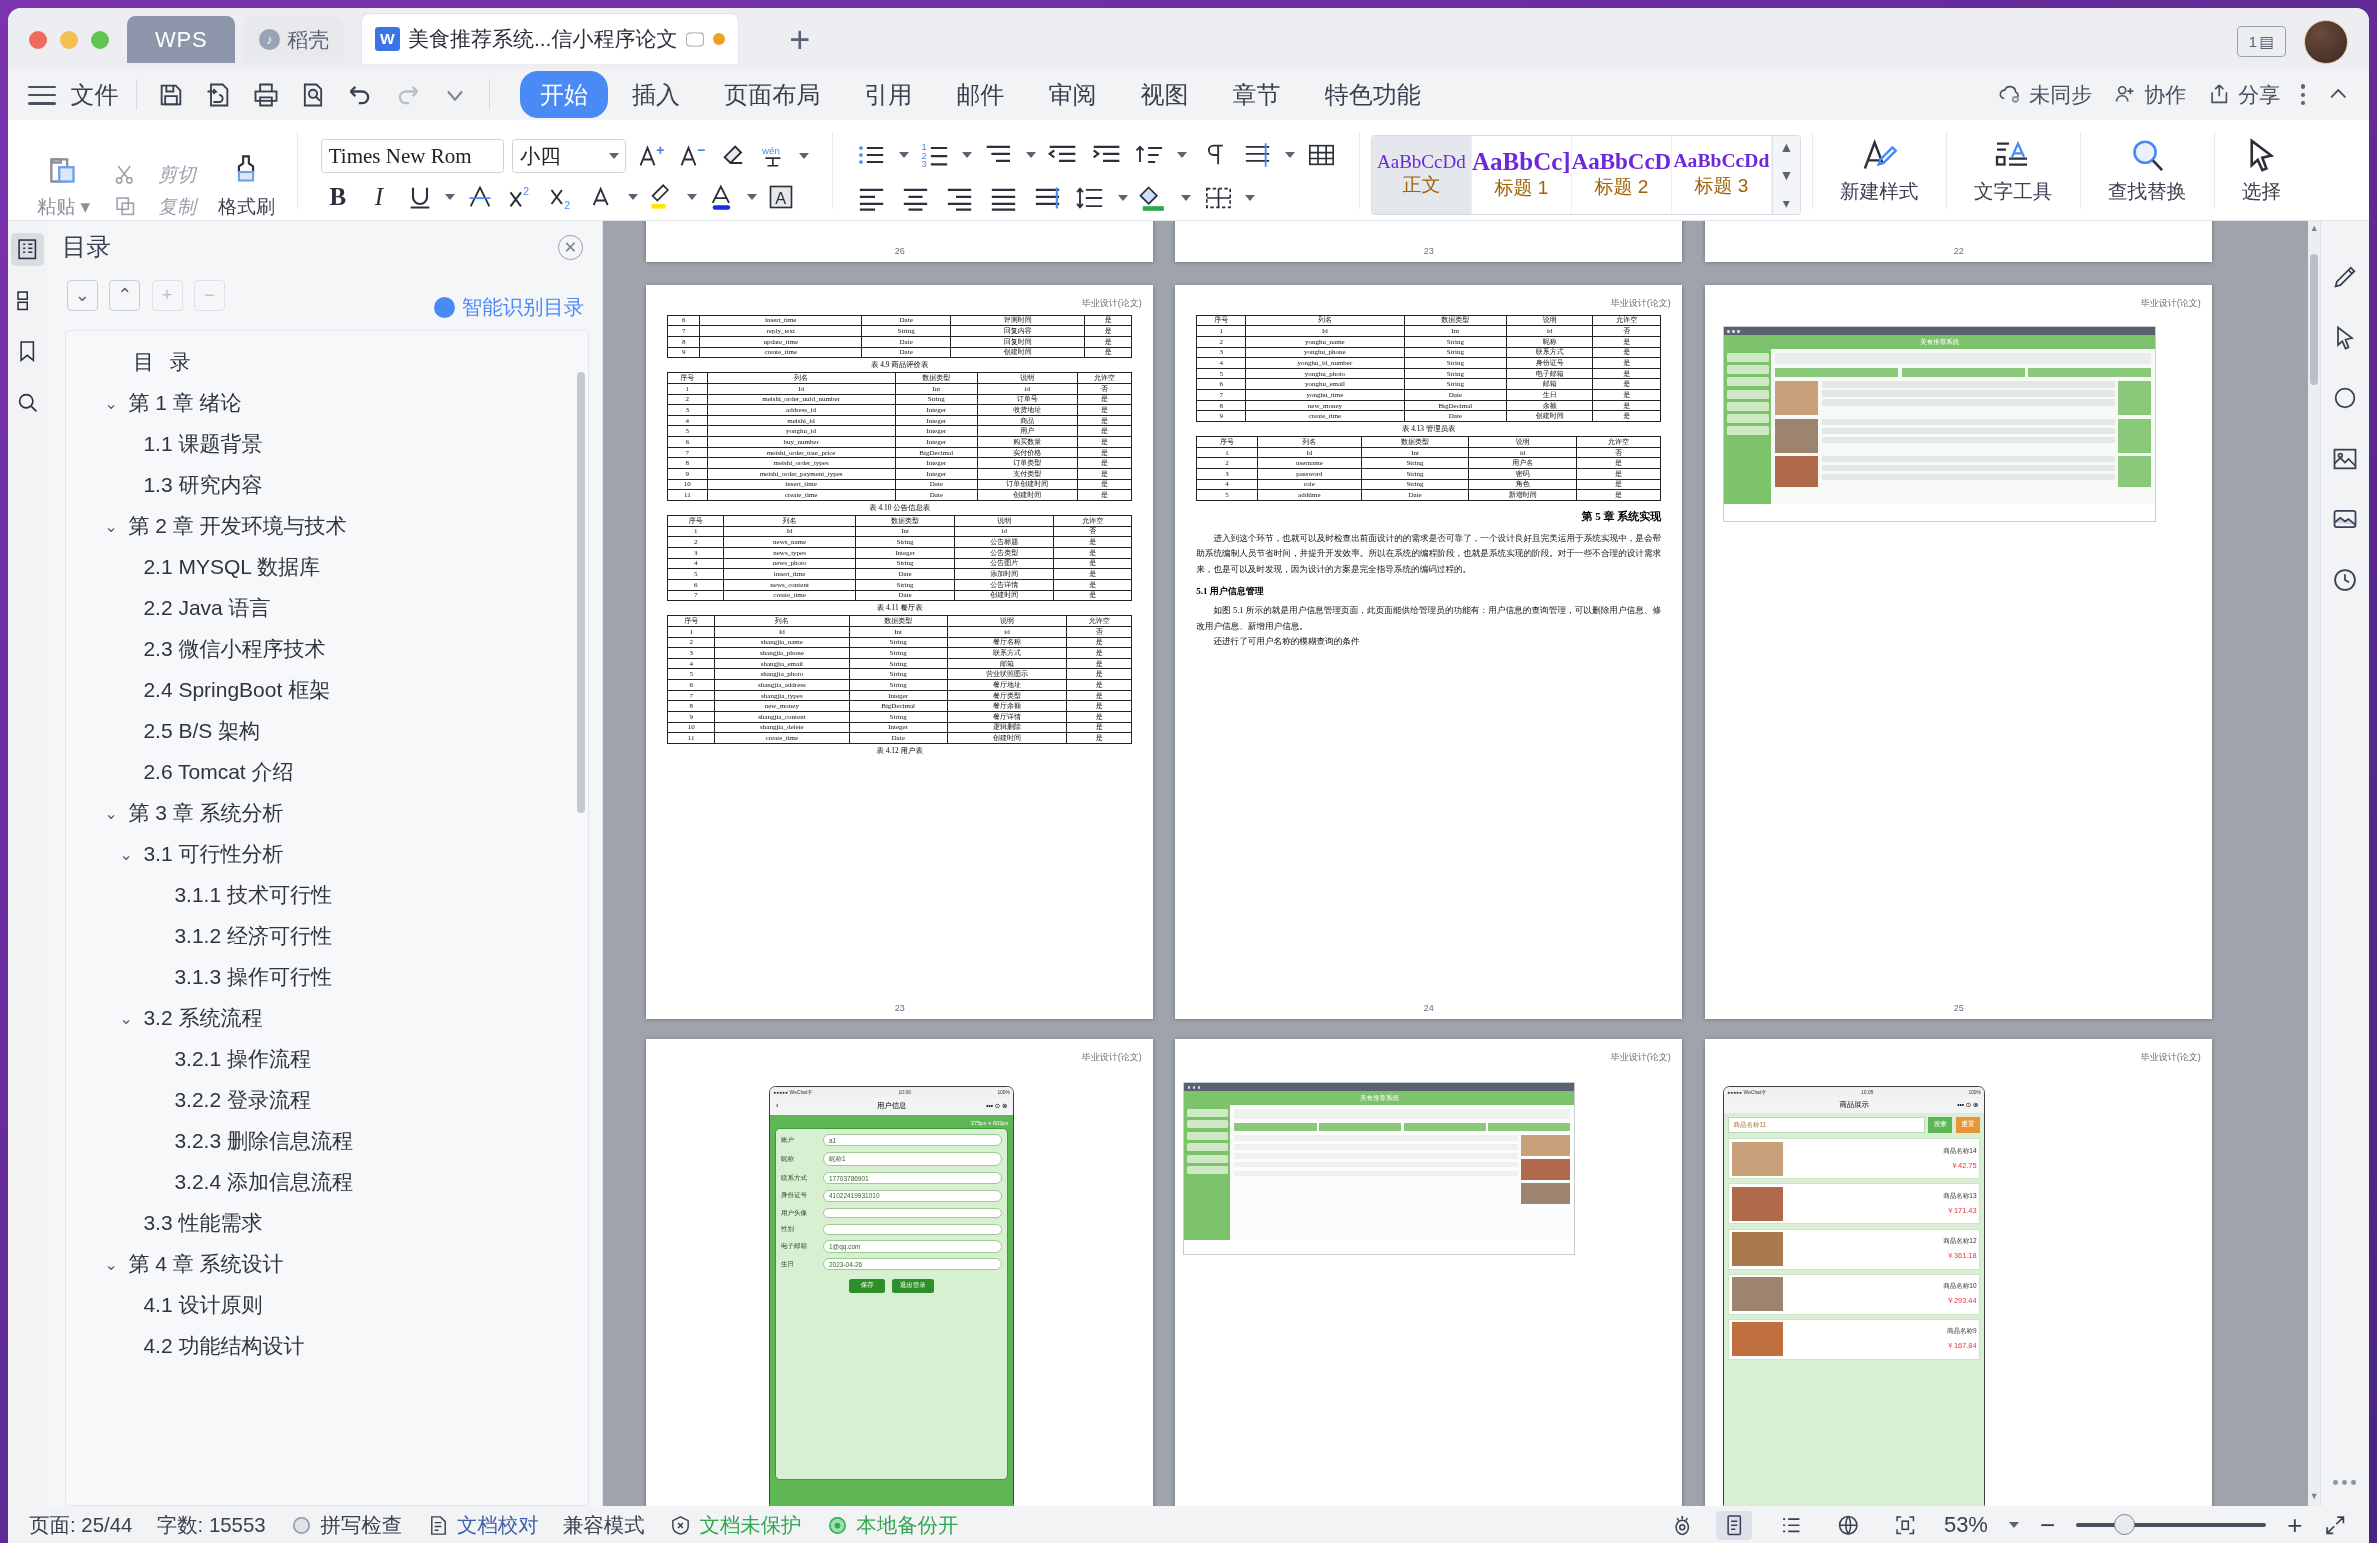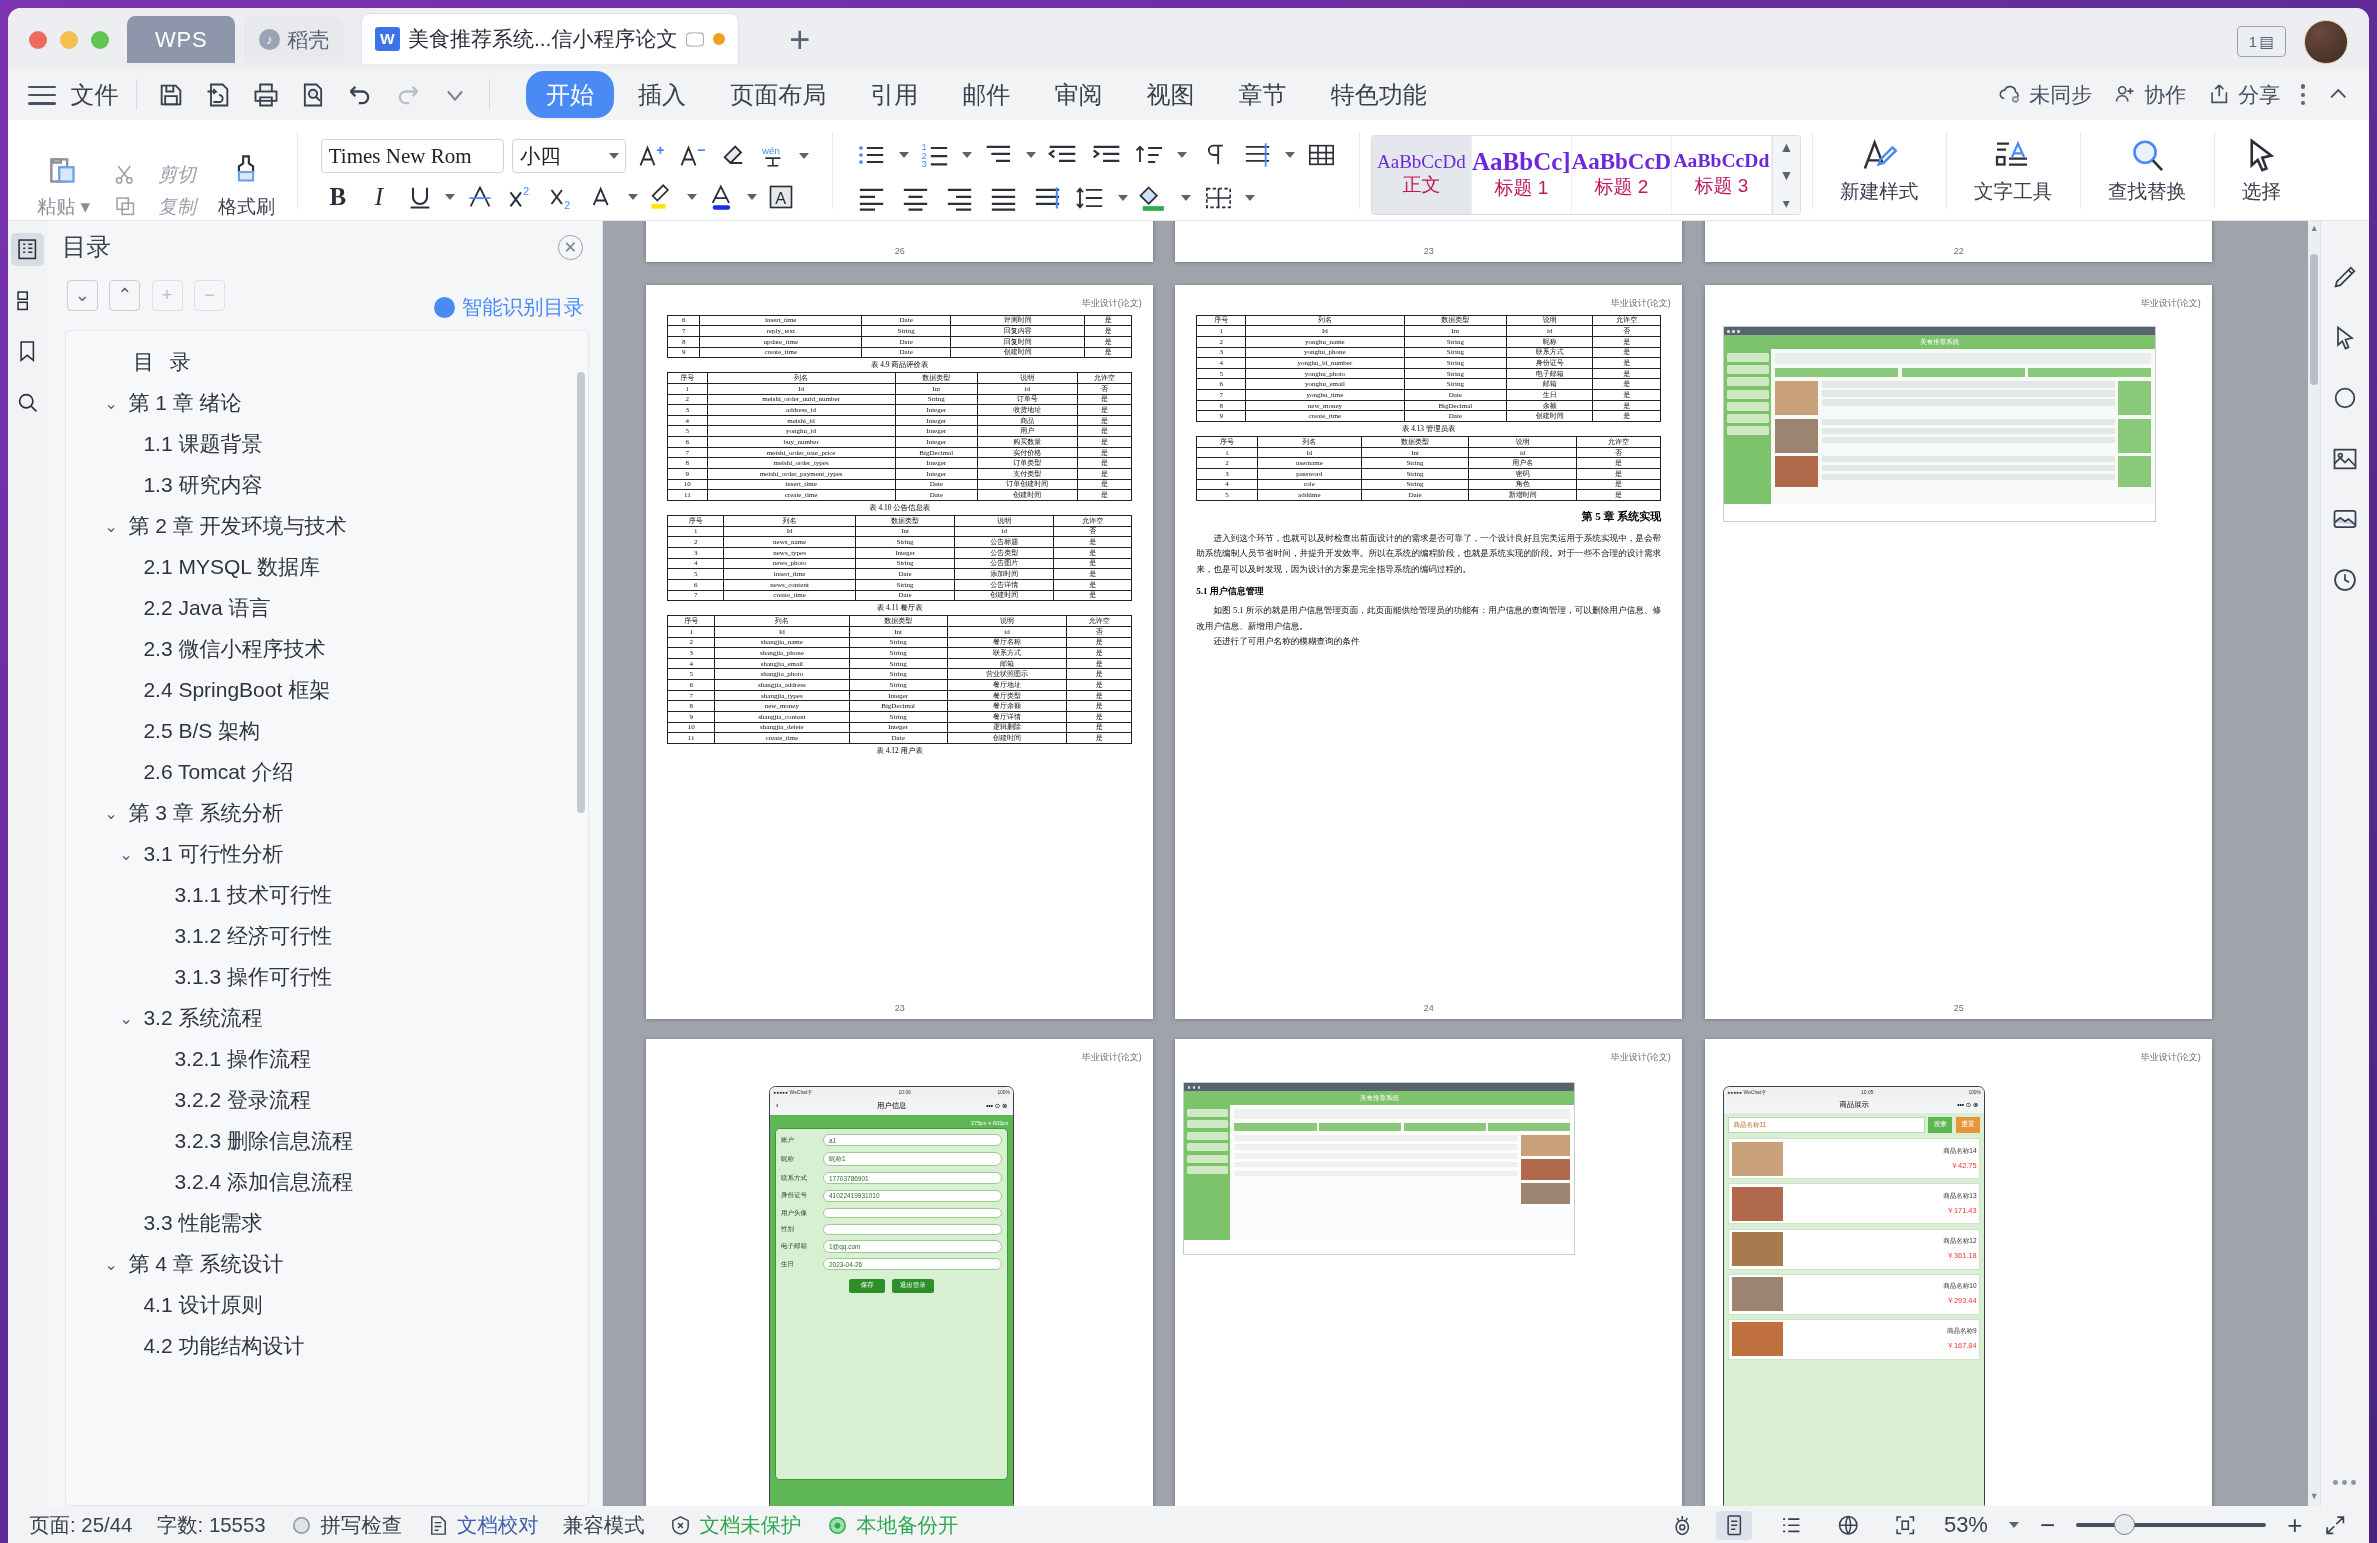--- a/index.html
+++ b/index.html
@@ -52,21 +52,21 @@
   .menubar { position:relative; height:51px; background:#f2f3f5; display:flex; align-items:center; }
   .ham { margin-left:19.6px; width:28px; height:21px; position:relative; }
   .ham i { position:absolute; left:0; width:28px; height:2.5px; background:#4a5061; border-radius:1.6px;}
   .ham i:nth-child(1){top:1.6px;} .ham i:nth-child(2){top:9.8px;} .ham i:nth-child(3){top:18px;}
   .file-btn { margin-left:14.7px; font-size:24px; color:#3b4050; }
   .sep-v { width:0.8px; height:31px; background:#d8dbe2; margin:0 18px; }
   .qa { display:flex; align-items:center; gap:16.4px; }
   .qicon { width:31px; height:31px; display:flex; align-items:center; justify-content:center; }
   .qicon svg { width:28px; height:28px; }
 
-  .tabs { display:flex; align-items:flex-end; gap:4.9px; margin-left:19px; }
+  .tabs { display:flex; align-items:flex-end; gap:4.9px; margin-left:13px; }
   .tab { font-size:24px; color:#3b4050; padding:7.4px 19.6px; border-radius:18px; }
   .tab.active { background:#4a8af4; color:#fff; }
 
   .menu-right { position:absolute; right:18px; top:0; height:51px;
     display:flex; align-items:center; gap:21px; font-size:21px; color:#4a5061; }
   .mr-item { display:flex; align-items:center; gap:6.5px; }
   .mr-item svg { width:24.5px; height:24.5px; }
   .kebab { display:flex; flex-direction:column; gap:4.1px; align-items:center; }
   .kebab i { width:4.1px; height:4.1px; border-radius:50%; background:#5b6274; }
 
@@ -111,21 +111,21 @@
   .pic svg { width:31px; height:28px; }
 
   
   .stylegal { display:flex; align-items:stretch; height:80px; margin-top:9.8px;
      border:0.8px solid #d7dbe3; border-radius:3.3px; background:#fff; overflow:hidden; }
   .scell { width:100px; display:flex; flex-direction:column; align-items:center;
      justify-content:center; gap:1.6px; border-right:0.8px solid #eceef2; }
   .scell:last-child{border-right:none;}
   .scell.sel { background:#e4e7ec; }
   .scell .pv { font-family:"Liberation Serif",serif; color:#6d28d9; line-height:1; }
-  .scell .nm { font-size:19px; color:#be185d; }
+  .scell .nm { font-size:19px; color:#a16207; }
   .gal-scroll { width:28px; background:#f4f5f8; display:flex; flex-direction:column;
      justify-content:space-between; align-items:center; padding:3.3px 0;
      border-left:0.8px solid #dfe3ea;}
   .gal-scroll span { font-size:14px; color:#5b6274; }
 
   .rgrp { display:flex; flex-direction:column; align-items:center; justify-content:center;
     padding:0 16.4px; gap:3.3px; font-size:19.6px; color:#3b4050; height:100%;}
   .rgrp svg { width:39px; height:39px; }
 
   

